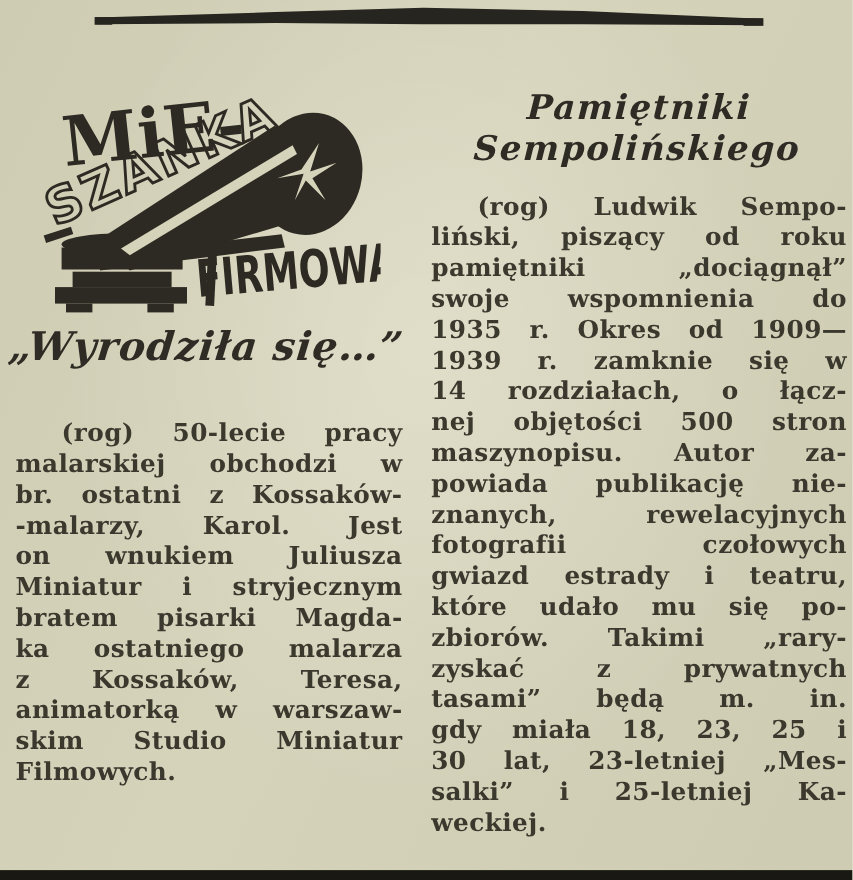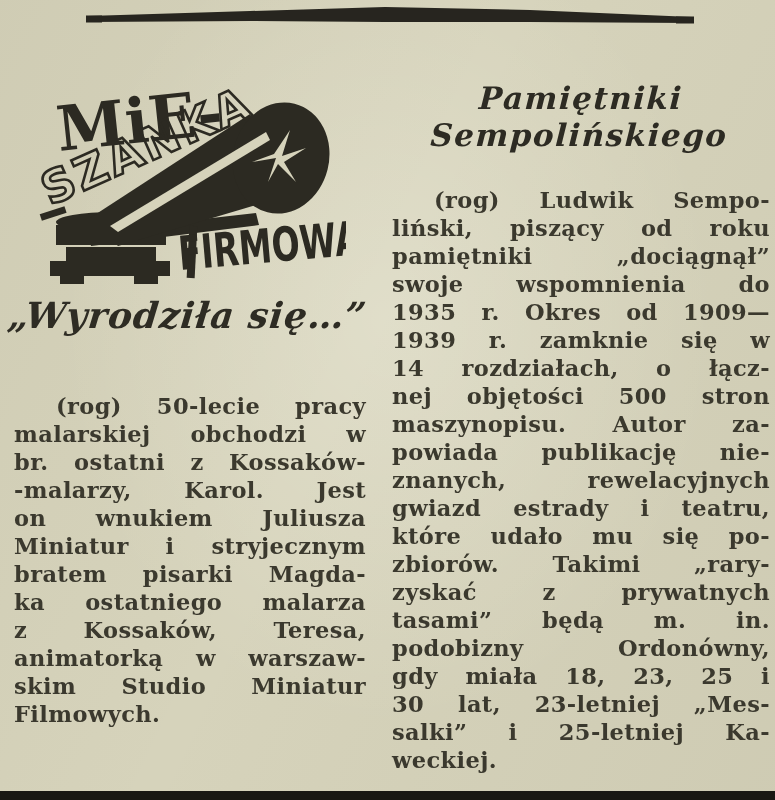--- a/index.html
+++ b/index.html
@@ -30,21 +30,20 @@
     letter-spacing:1px;
     margin:0;white-space:nowrap;
   }
   .body-col{
     position:absolute;
     font-weight:bold;
     font-size:22.5px;
     line-height:28px;
     letter-spacing:0.4px;
     color:#3b392e;
-    margin-top:12px;
   }
   .body-left{left:14px;top:380px;width:352px;}
   .body-right{left:392px;top:174px;width:378px;}
   .body-col p{
     margin:0;
     text-align:justify;
     text-align-last:justify;
   }
   .body-col p:first-of-type{text-indent:42px;}
   .body-col p:last-of-type{text-align-last:left;}
@@ -134,26 +133,26 @@
       <p class="line">liński, piszący od roku</p>
       <p class="line">pamiętniki „dociągnął”</p>
       <p class="line">swoje wspomnienia do</p>
       <p class="line">1935 r. Okres od 1909—</p>
       <p class="line">1939 r. zamknie się w</p>
       <p class="line">14 rozdziałach, o łącz-</p>
       <p class="line">nej objętości 500 stron</p>
       <p class="line">maszynopisu. Autor za-</p>
       <p class="line">powiada publikację nie-</p>
       <p class="line">znanych, rewelacyjnych</p>
+      <p class="line">fotografii czołowych</p>
       <p class="line">gwiazd estrady i teatru,</p>
       <p class="line">które udało mu się po-</p>
       <p class="line">zbiorów. Takimi „rary-</p>
       <p class="line">zyskać z prywatnych</p>
       <p class="line">tasami” będą m. in.</p>
-      <p class="line">podobizny Ordonówny,</p>
       <p class="line">gdy miała 18, 23, 25 i</p>
       <p class="line">30 lat, 23-letniej „Mes-</p>
       <p class="line">salki” i 25-letniej Ka-</p>
       <p class="line">weckiej.</p>
     </div>
 
   <div class="bottom-bar"></div>
 </div>
 
 </body></html>

